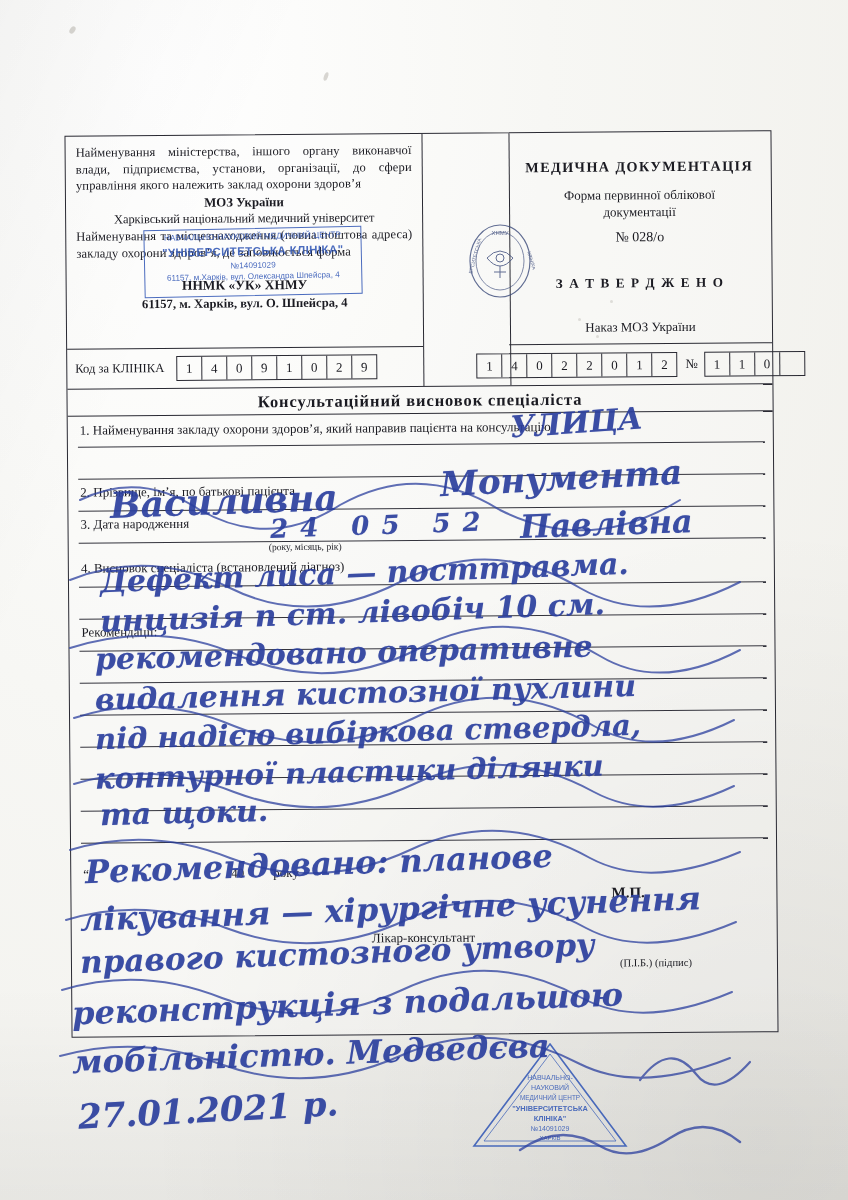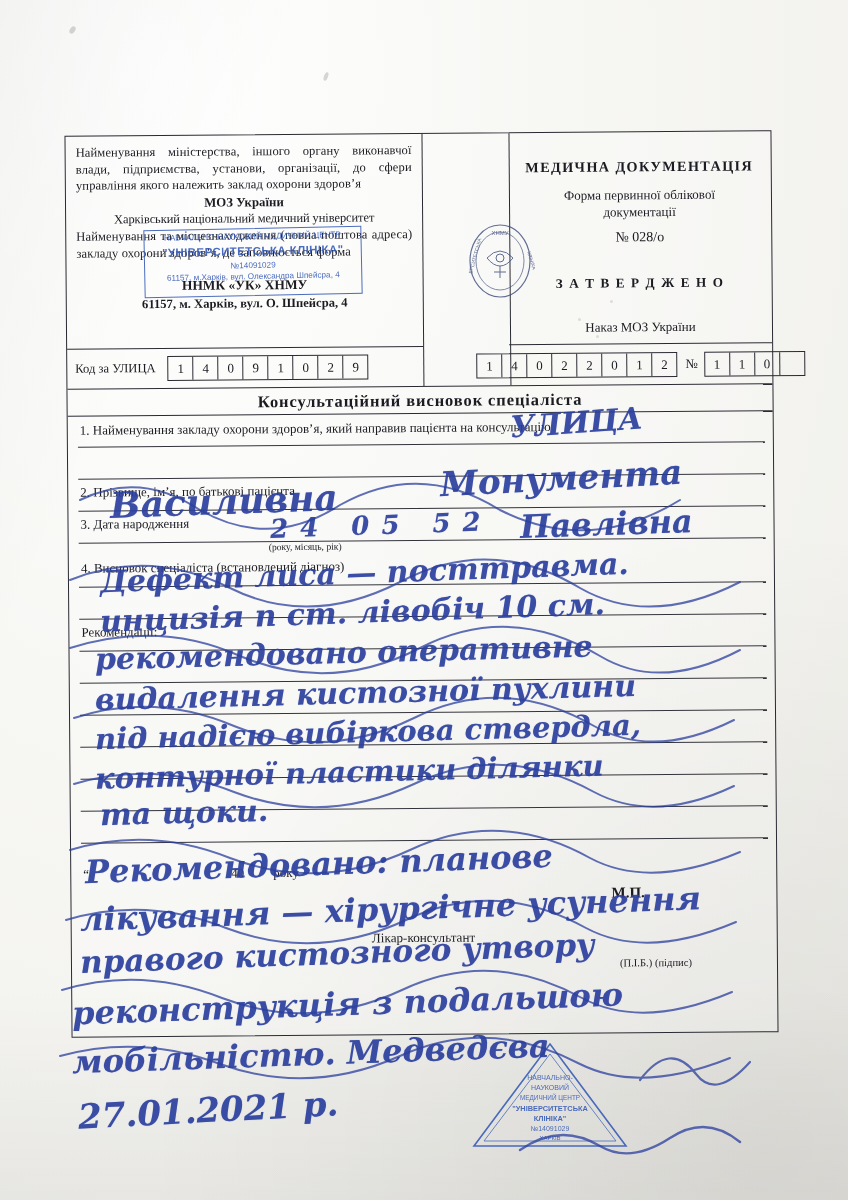--- a/index.html
+++ b/index.html
@@ -308,21 +308,21 @@
 
     <div class="hdr-left">
       <div class="jt jt-last">Найменування міністерства, іншого органу виконавчої влади, підприємства, установи, організації, до сфери управління якого належить заклад охорони здоров’я</div>
       <div class="moz">МОЗ  України</div>
       <div class="univ">Харківський національний медичний університет</div>
       <div class="jt jt-last" style="margin-top:1px;">Найменування та місцезнаходження (повна поштова адреса) закладу охорони здоров’я, де заповнюється форма</div>
       <div class="inst">ННМК «УК» ХНМУ</div>
       <div class="addr">61157, м. Харків, вул. О. Шпейсра, 4</div>
 
       <div class="edrpou-row">
-        <span class="edrpou-label">Код за УЛИЦА</span>
+        <span class="edrpou-label">Код за КЛІНІКА</span>
         <span class="boxes">
           <span class="cell">1</span>
           <span class="cell">4</span>
           <span class="cell">0</span>
           <span class="cell">9</span>
           <span class="cell">1</span>
           <span class="cell">0</span>
           <span class="cell">2</span>
           <span class="cell">9</span>
         </span>

